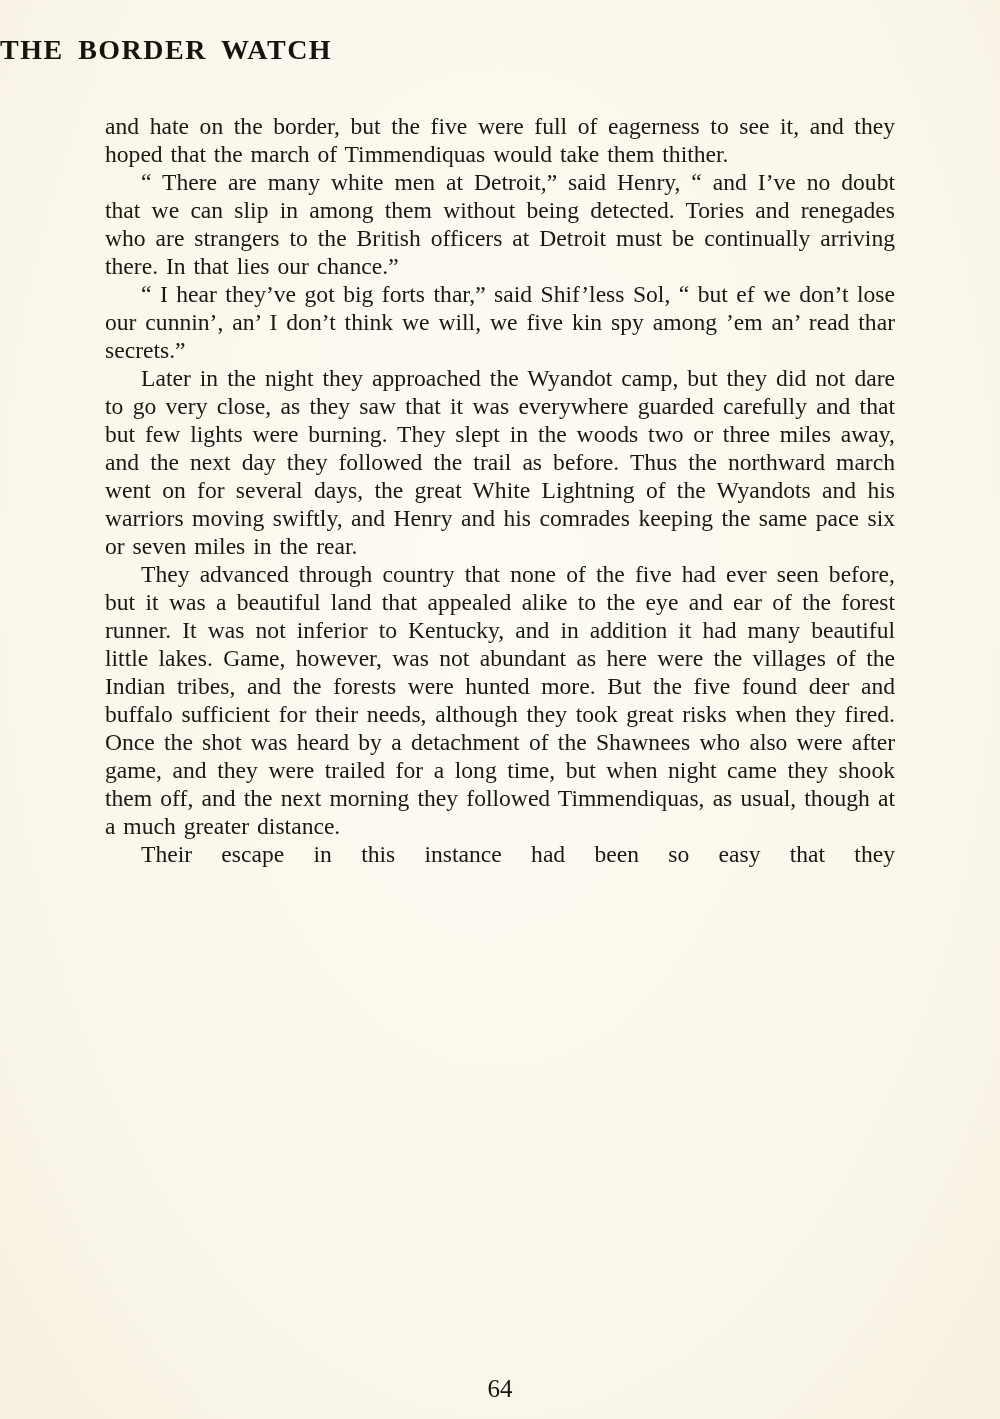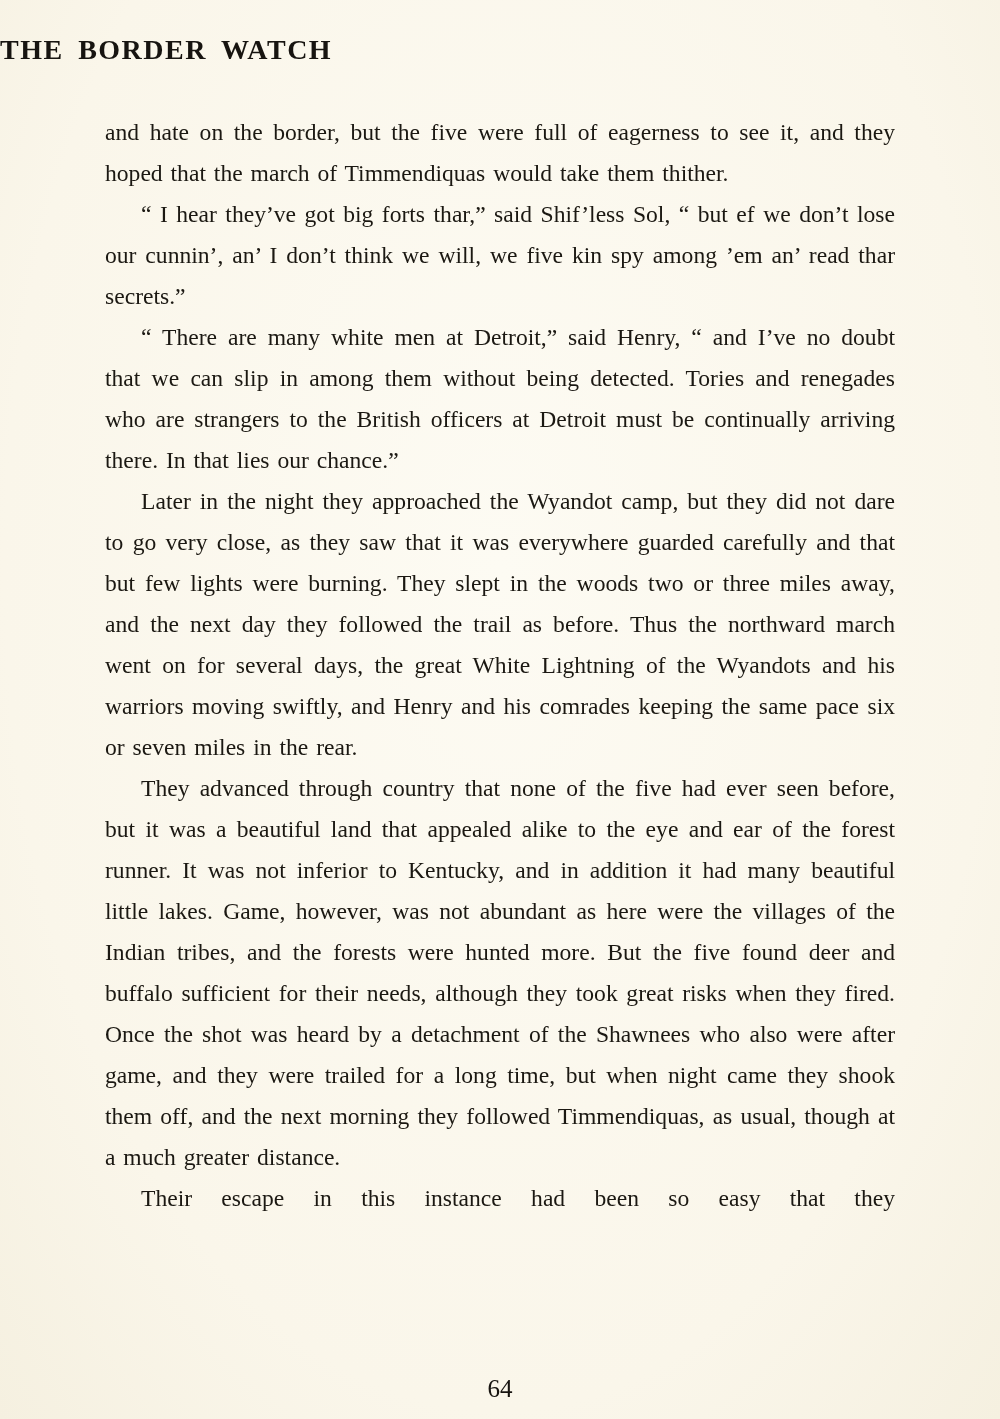--- a/index.html
+++ b/index.html
@@ -24,21 +24,21 @@
     font-weight: bold;
     font-size: 28px;
     letter-spacing: 1.5px;
     word-spacing: 6px;
     color: #171410;
   }
   .body-text {
     width: 790px;
     margin: 46px auto 0 auto;
     font-size: 23.6px;
-    line-height: 41px;
+    line-height: 28px;
     text-align: justify;
     word-spacing: 2px;
   }
   .body-text p {
     margin: 0;
     padding: 0;
   }
   .body-text p.indent {
     text-indent: 36px;
   }
@@ -57,22 +57,22 @@
 </style>
 </head>
 <body>
 
 <div class="book-page">
 
   <div class="running-header">THE BORDER WATCH</div>
 
   <div class="body-text">
     <p>and hate on the border, but the five were full of eagerness to see it, and they hoped that the march of Timmendiquas would take them thither.</p>
+    <p class="indent">“ There are many white men at Detroit,” said Henry, “ and I’ve no doubt that we can slip in among them without being detected. Tories and renegades who are strangers to the British officers at Detroit must be continually arriving there. In that lies our chance.”</p>
     <p class="indent">“ I hear they’ve got big forts thar,” said Shif’less Sol, “ but ef we don’t lose our cunnin’, an’ I don’t think we will, we five kin spy among ’em an’ read thar secrets.”</p>
-    <p class="indent">“ There are many white men at Detroit,” said Henry, “ and I’ve no doubt that we can slip in among them without being detected. Tories and renegades who are strangers to the British officers at Detroit must be continually arriving there. In that lies our chance.”</p>
     <p class="indent">Later in the night they approached the Wyandot camp, but they did not dare to go very close, as they saw that it was everywhere guarded carefully and that but few lights were burning. They slept in the woods two or three miles away, and the next day they followed the trail as before. Thus the northward march went on for several days, the great White Lightning of the Wyandots and his warriors moving swiftly, and Henry and his comrades keeping the same pace six or seven miles in the rear.</p>
     <p class="indent">They advanced through country that none of the five had ever seen before, but it was a beautiful land that appealed alike to the eye and ear of the forest runner. It was not inferior to Kentucky, and in addition it had many beautiful little lakes. Game, however, was not abundant as here were the villages of the Indian tribes, and the forests were hunted more. But the five found deer and buffalo sufficient for their needs, although they took great risks when they fired. Once the shot was heard by a detachment of the Shawnees who also were after game, and they were trailed for a long time, but when night came they shook them off, and the next morning they followed Timmendiquas, as usual, though at a much greater distance.</p>
     <p class="indent justify-last">Their escape in this instance had been so easy that they</p>
   </div>
 
   <div class="page-number">64</div>
 
 </div>
 
 </body></html>

